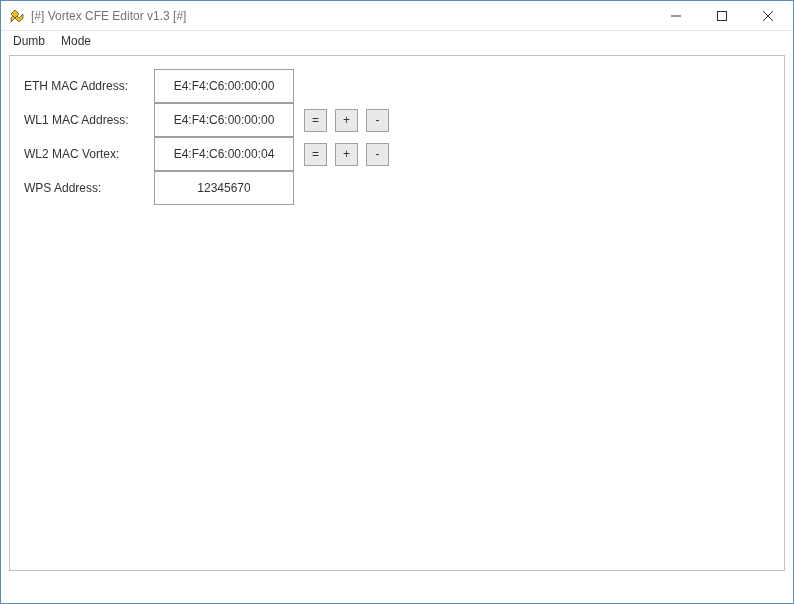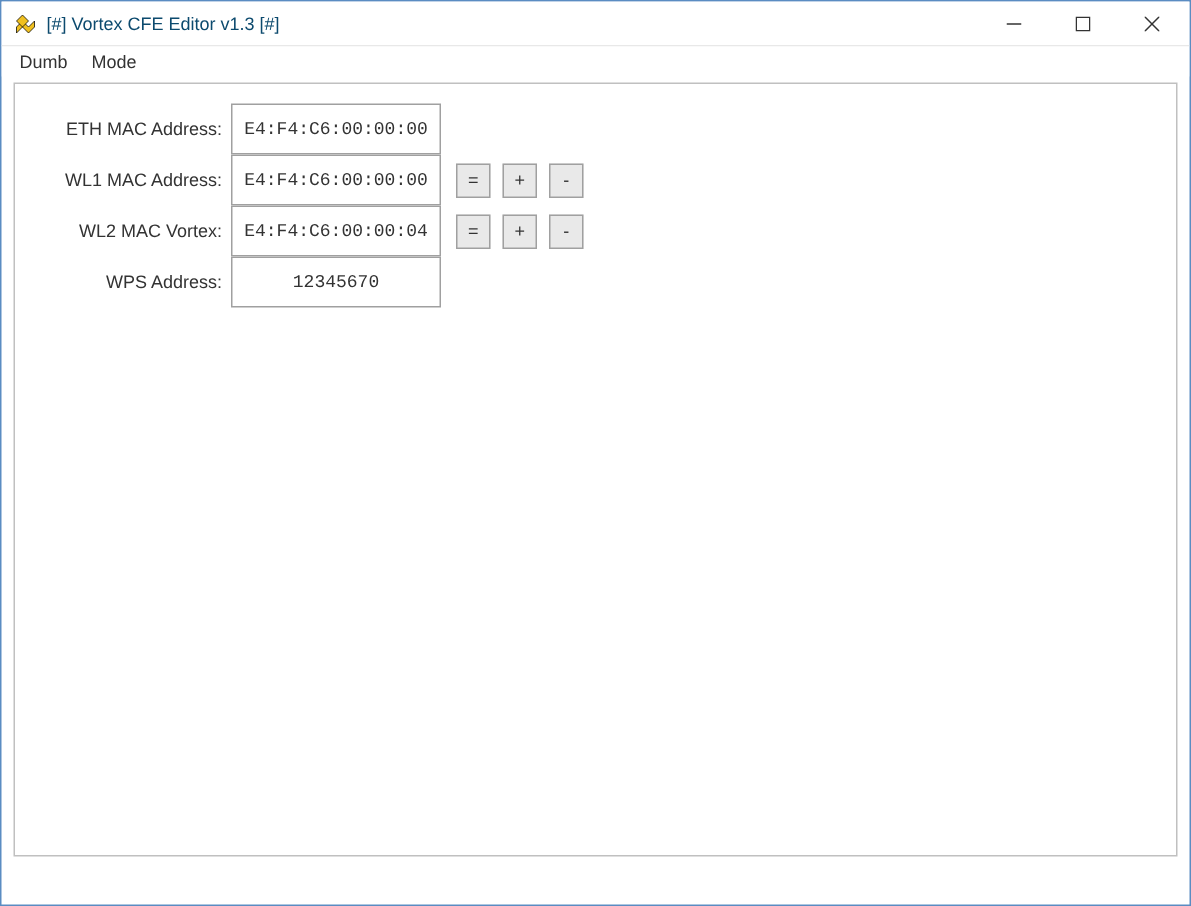--- a/index.html
+++ b/index.html
@@ -31,21 +31,21 @@
       display: flex;
       align-items: center;
       justify-content: center;
     }
     .titlebar-icon svg {
       width: 16px;
       height: 16px;
     }
     .titlebar-text {
       flex: 1;
-      color: #0c4a6e;
+      color: #737373;
       font-size: 12px;
     }
     .titlebar-buttons {
       display: flex;
     }
     .titlebar-btn {
       width: 46px;
       height: 29px;
       display: flex;
       align-items: center;
@@ -114,33 +114,33 @@
       z-index: 1;
     }
     .form-row {
       display: flex;
       align-items: center;
       margin-bottom: 10px;
       height: 24px;
     }
     .form-label {
       width: 130px;
-      text-align: right;
+      text-align: left;
       color: #333;
       font-size: 12px;
       padding-right: 6px;
     }
     .form-input {
       width: 140px;
       height: 23px;
       border: 1px solid #a0a0a0;
       background: #ffffff;
       text-align: center;
       font-size: 12px;
-      font-family: Liberation Mono, monospace;
+      font-family: Liberation Sans, sans-serif;
       color: #333;
       padding: 16px 4px;
     }
     .btn-group {
       display: flex;
       margin-left: 10px;
       gap: 8px;
     }
     .small-btn {
       width: 23px;

